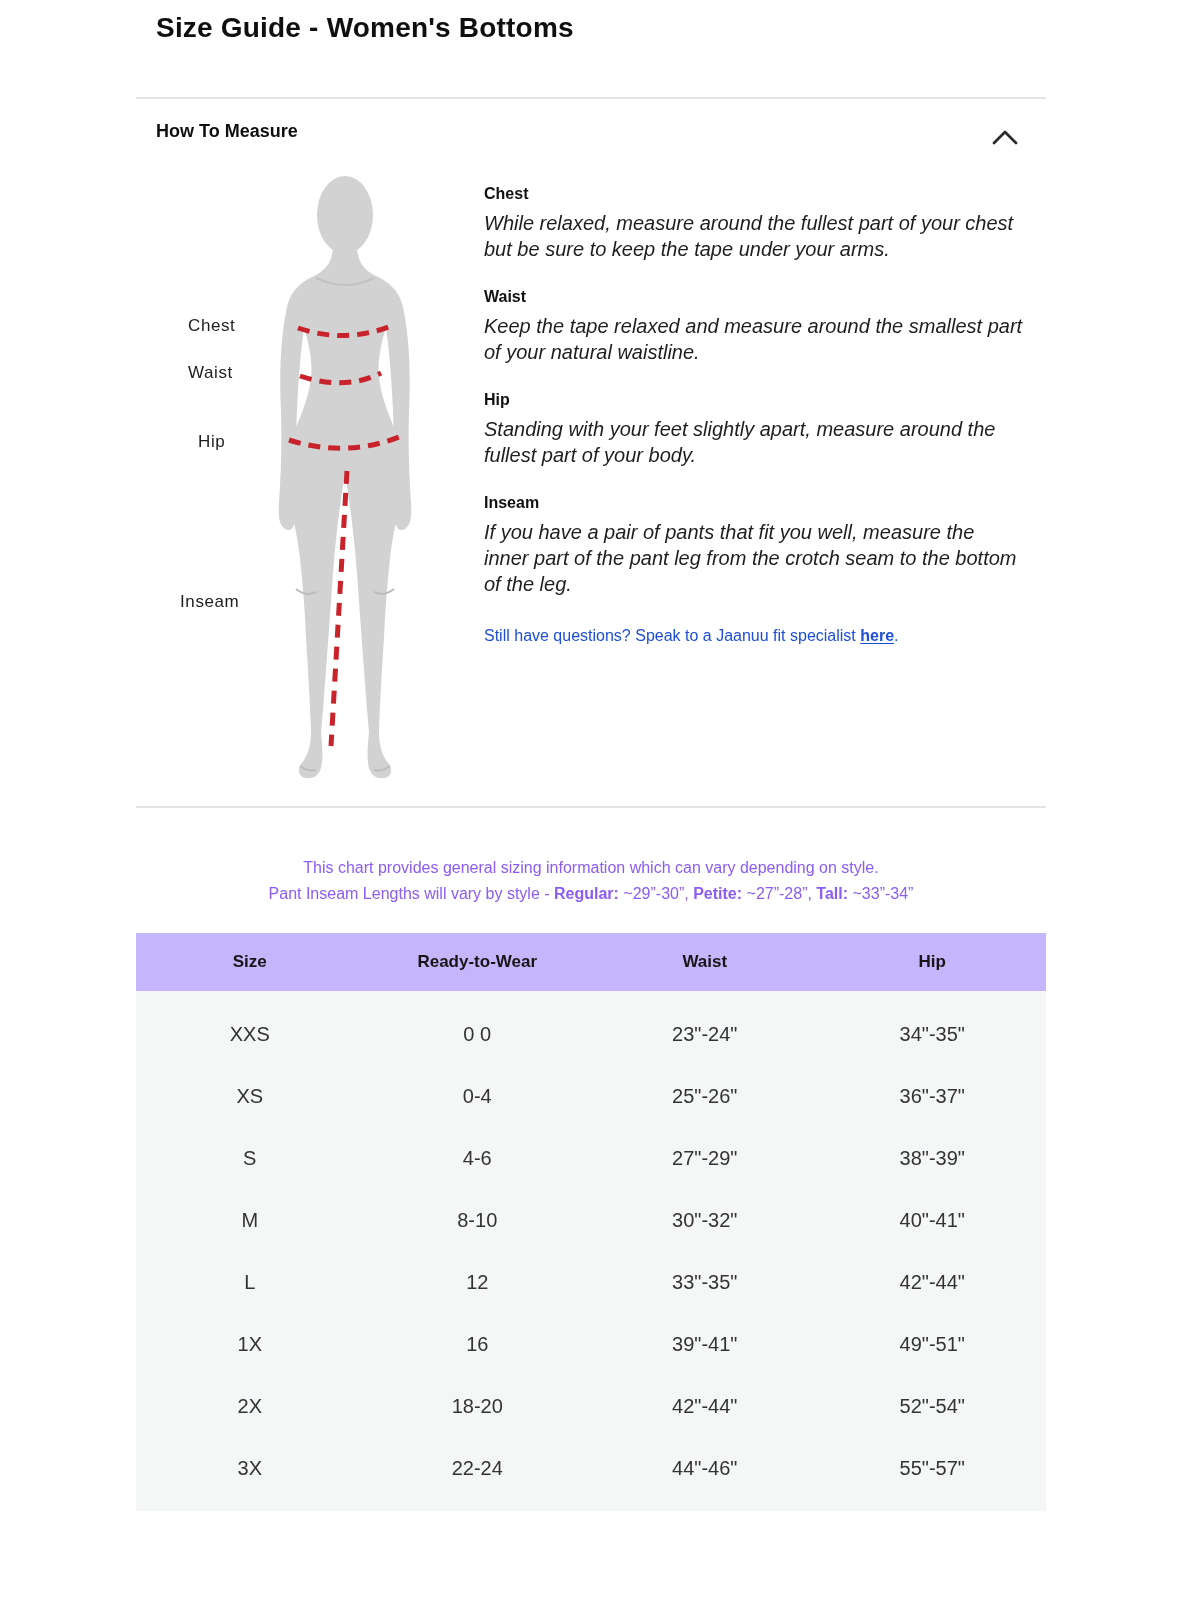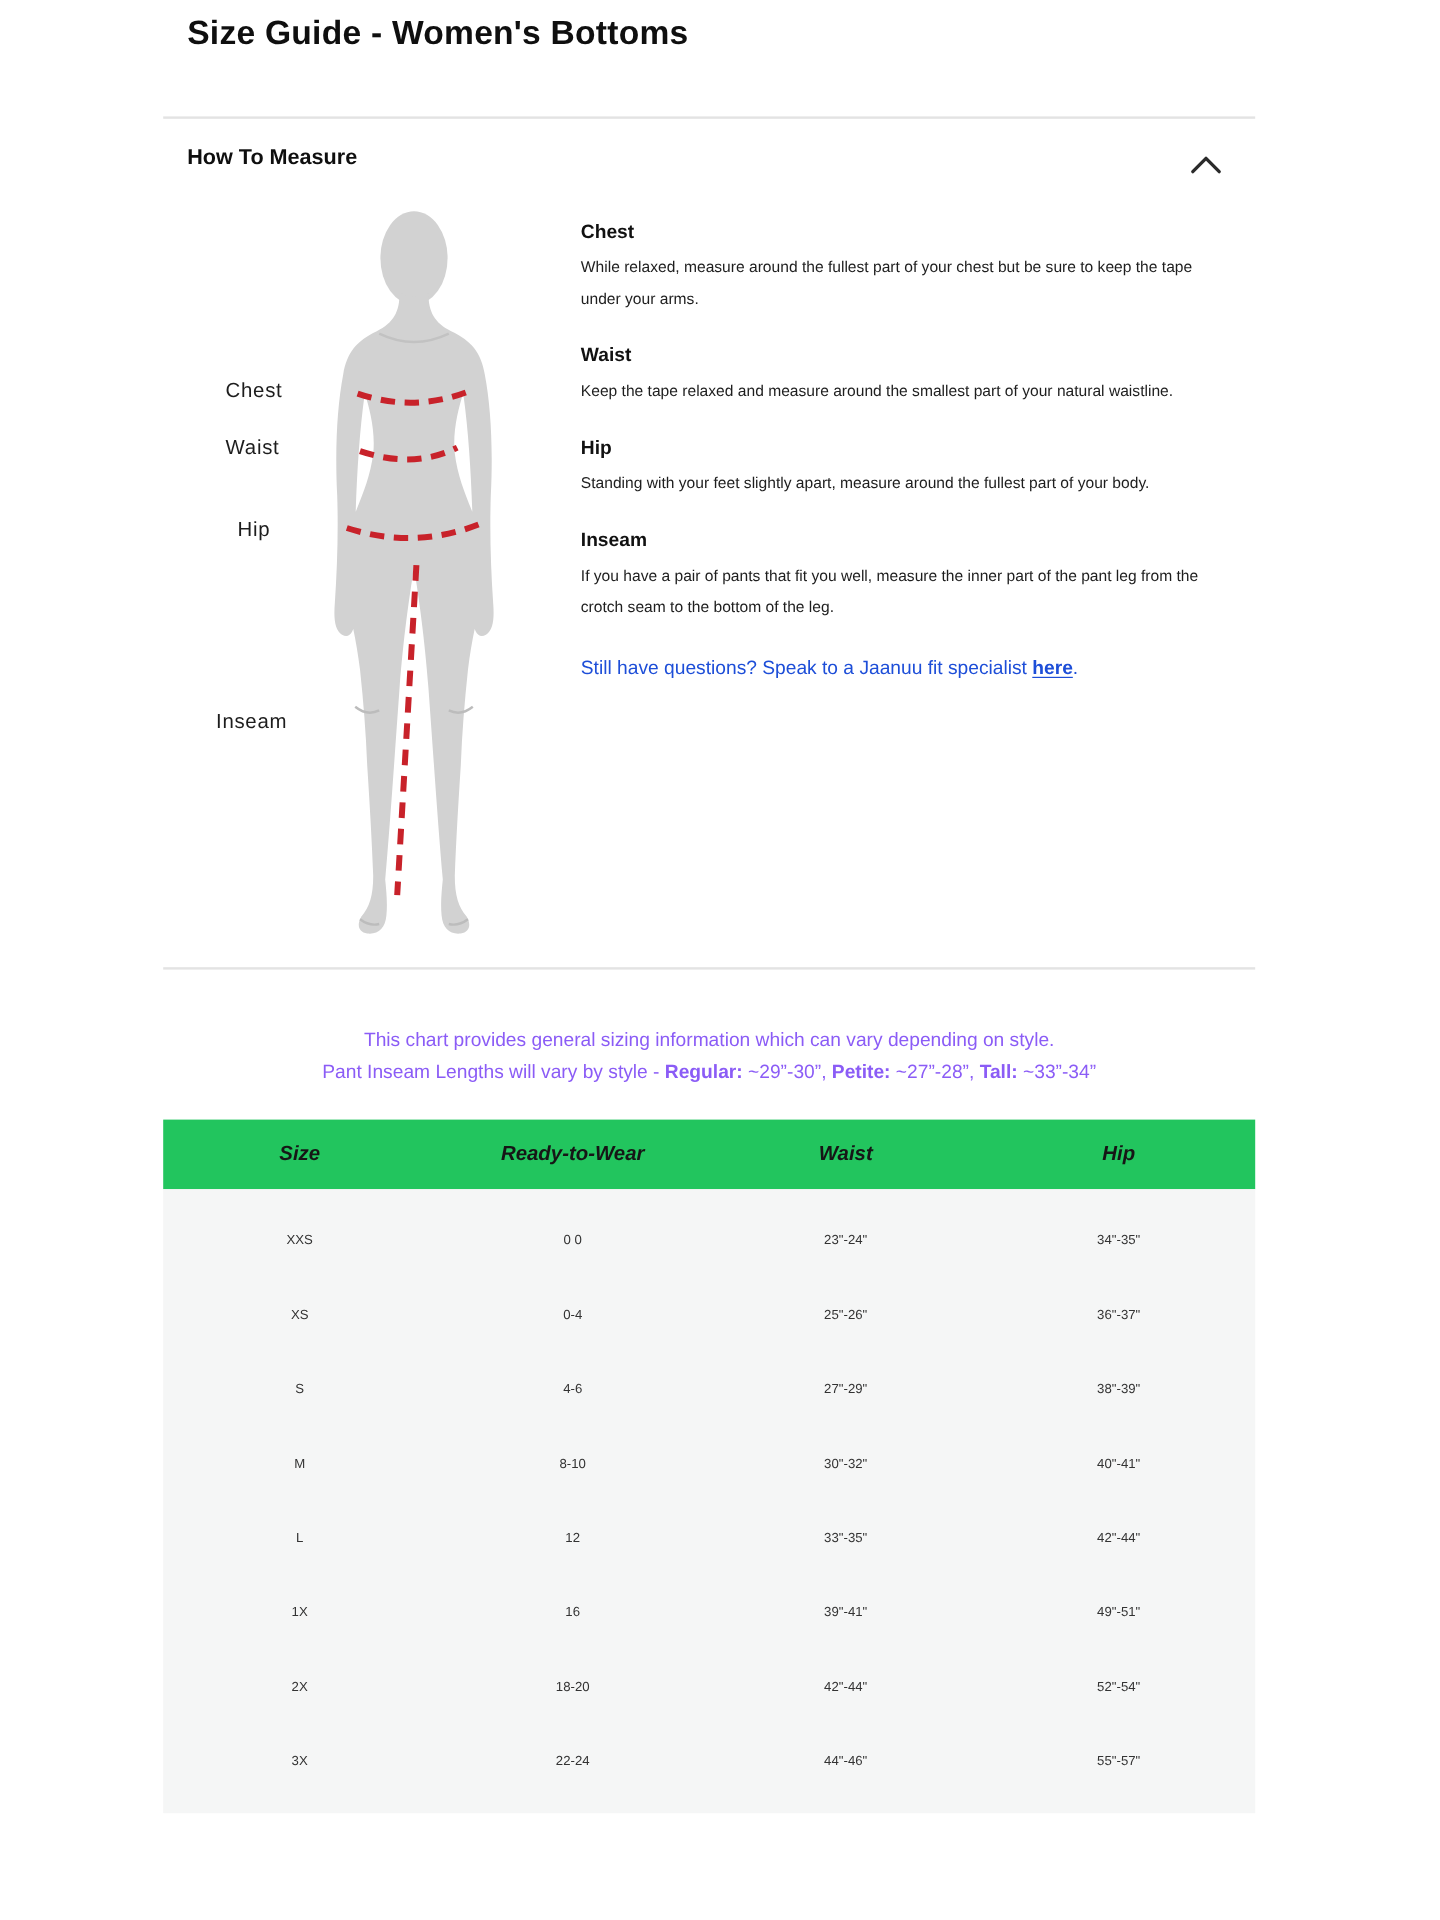--- a/index.html
+++ b/index.html
@@ -25,39 +25,39 @@
     position:absolute;font-size:17px;color:#1d1d1d;letter-spacing:.6px;
   }
   .lbl-chest{left:188px;top:316px;}
   .lbl-waist{left:188px;top:363px;}
   .lbl-hip{left:198px;top:432px;}
   .lbl-inseam{left:180px;top:592px;}
   
   .measure-col{position:absolute;left:484px;top:183px;width:540px;}
   .measure-section{margin:0 0 24px 0;}
   .measure-section h3{margin:0 0 5px 0;font-size:16px;line-height:22px;font-weight:700;color:#111;}
-  .measure-section p{margin:0;font-size:13px;line-height:26px;color:#1e1e1e;}
+  .measure-section p{margin:0;font-size:20px;line-height:26px;color:#1e1e1e;font-style:italic;}
   .questions-line{margin-top:26px;font-size:16px;line-height:26px;color:#1d4ed8;}
   .questions-line .link{font-weight:700;text-decoration:underline;text-underline-offset:2px;cursor:pointer;}
   
   .chart-note{
     position:absolute;left:136px;top:855px;width:910px;text-align:center;
     font-size:16px;line-height:26px;color:#8b5cf6;
   }
   
   .size-table{position:absolute;left:136px;top:933px;width:910px;}
   .size-table-header{
-    display:flex;align-items:center;height:58px;background:#22c55e;font-style:italic;
+    display:flex;align-items:center;height:58px;background:#c4b5fd;
   }
   .size-table-header .cell{
     flex:0 0 25%;text-align:center;font-size:17px;font-weight:700;color:#161616;
   }
   .size-table-body{background:#f5f6f6;padding:12px 0 12px 0;}
   .size-row{display:flex;align-items:center;height:62px;}
-  .size-row .cell{flex:0 0 25%;text-align:center;font-size:11px;color:#333;}
+  .size-row .cell{flex:0 0 25%;text-align:center;font-size:20px;color:#333;}
 </style>
 </head>
 <body>
 
 <div class="page">
 
   <div class="page-title">Size Guide - Women's Bottoms</div>
 
   <div class="divider divider-1"></div>
 

